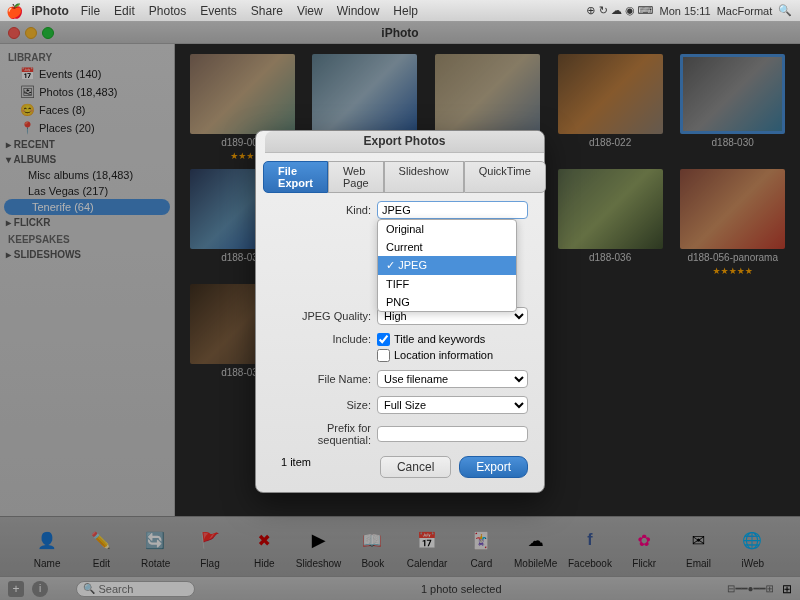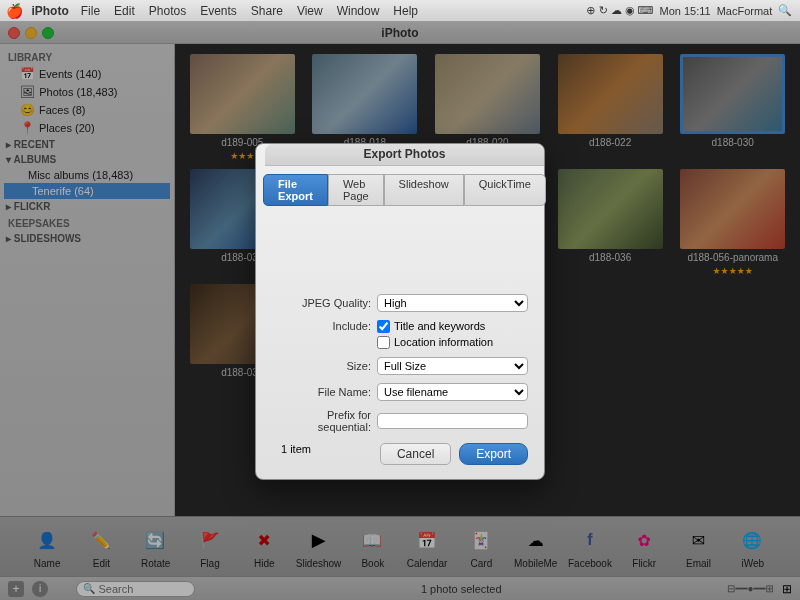--- a/index.html
+++ b/index.html
@@ -109,21 +109,21 @@
       display: flex;
       align-items: center;
       gap: 4px;
       cursor: default;
       color: #222;
       font-size: 11px;
     }
     .sidebar-item.selected {
       background: #4a90d9;
       color: white;
-      border-radius: 0;
+      border-radius: 8px;
       margin: 0 4px;
     }
     .sidebar-item .icon { font-size: 12px; }
     .sidebar-section-toggle {
       padding: 2px 4px 2px 6px;
       display: flex;
       align-items: center;
       gap: 3px;
       font-size: 10px;
       font-weight: bold;
@@ -455,20 +455,23 @@
       </div>
       <div class="sidebar-item">
         <span class="icon">📍</span>
         <span>Places (20)</span>
       </div>
       <div class="sidebar-section-toggle">▸ RECENT</div>
       <div class="sidebar-section-toggle">▾ ALBUMS</div>
       <div class="sidebar-item" style="padding-left:28px;">
         <span>Misc albums (18,483)</span>
       </div>
+      <div class="sidebar-item" style="padding-left:28px;">
+        <span>Las Vegas (217)</span>
+      </div>
       <div class="sidebar-item selected" style="padding-left:28px;">
         <span>Tenerife (64)</span>
       </div>
       <div class="sidebar-section-toggle">▸ FLICKR</div>
       <div class="sidebar-section-header">KEEPSAKES</div>
       <div class="sidebar-section-toggle">▸ SLIDESHOWS</div>
     </div>
 
     <div id="photo-area">
 
@@ -621,20 +624,36 @@
       <span class="dialog-title">Export Photos</span>
     </div>
 
     <div id="dialog-tabs">
       <div class="dialog-tab active">File Export</div>
       <div class="dialog-tab">Web Page</div>
       <div class="dialog-tab">Slideshow</div>
       <div class="dialog-tab">QuickTime</div>
     </div>
 
+    <div class="form-row" style="position:relative;">
+      <label>Kind:</label>
+      <div class="form-control" style="position:relative;">
+        <div style="display:flex; align-items:center; border:1px solid #6a9fd8; border-radius:4px; background:white; padding:2px 4px; cursor:pointer;">
+          <span style="flex:1; font-size:11px;">JPEG</span>
+        </div>
+
+        <div class="dropdown-list" style="top:18px; left:0;">
+          <div class="dd-item">Original</div>
+          <div class="dd-item">Current</div>
+          <div class="dd-item highlighted">✓ JPEG</div>
+          <div class="dd-item">TIFF</div>
+          <div class="dd-item">PNG</div>
+        </div>
+      </div>
+    </div>
 
     <div class="form-row" style="margin-top:80px;">
       <label>JPEG Quality:</label>
       <div class="form-control">
         <select class="form-select">
           <option>High</option>
           <option>Medium</option>
           <option>Low</option>
         </select>
       </div>
@@ -648,43 +667,43 @@
           <span>Title and keywords</span>
         </div>
         <div style="display:flex; align-items:center; gap:4px;">
           <input type="checkbox" style="">
           <span>Location information</span>
         </div>
       </div>
     </div>
 
     <div class="form-row">
+      <label>File Name:</label>
+      <div class="form-control">
+        <select class="form-select">
+          <option selected="">Use filename</option>
+          <option>Sequential</option>
+          <option>Album name</option>
+        </select>
+      </div>
+    </div>
+
+    <div class="form-row">
       <label>Size:</label>
       <div class="form-control">
         <select class="form-select">
           <option selected="">Full Size</option>
           <option>Large</option>
           <option>Medium</option>
           <option>Small</option>
         </select>
       </div>
     </div>
 
     <div class="form-row">
-      <label>File Name:</label>
-      <div class="form-control">
-        <select class="form-select">
-          <option selected="">Use filename</option>
-          <option>Sequential</option>
-          <option>Album name</option>
-        </select>
-      </div>
-    </div>
-
-    <div class="form-row">
       <label>Prefix for sequential:</label>
       <div class="form-control">
         <input type="text" class="form-input" value="" style="">
       </div>
     </div>
 
     <div style="display:flex; justify-content:space-between; padding:6px 16px 0;">
       <span>1 item</span>
       <div id="dialog-buttons" style="display:flex; gap:8px; padding:0;">
         <button class="dlg-btn dlg-btn-cancel">Cancel</button>

